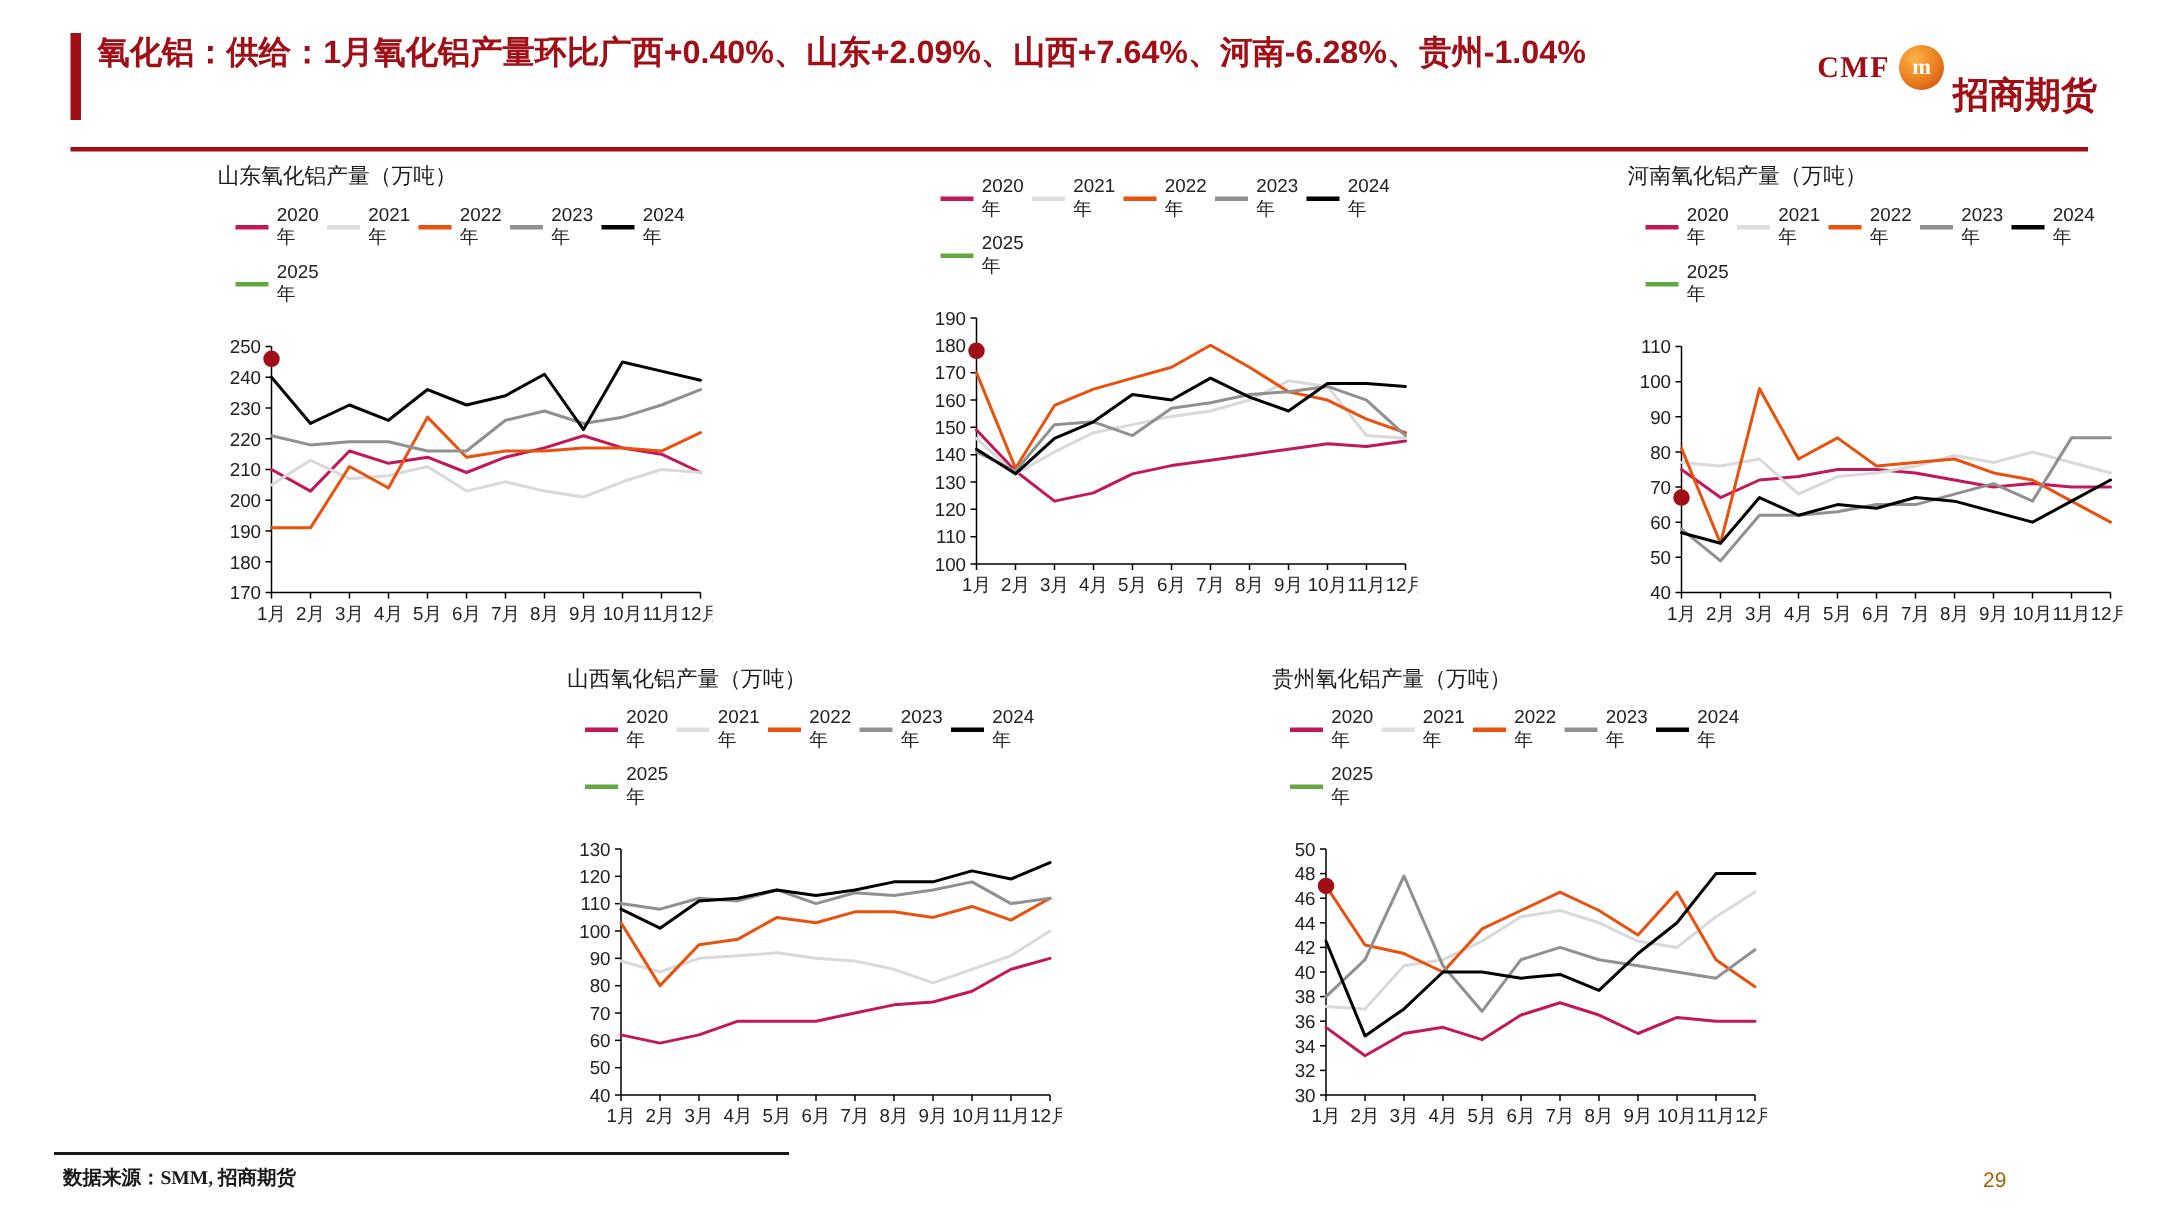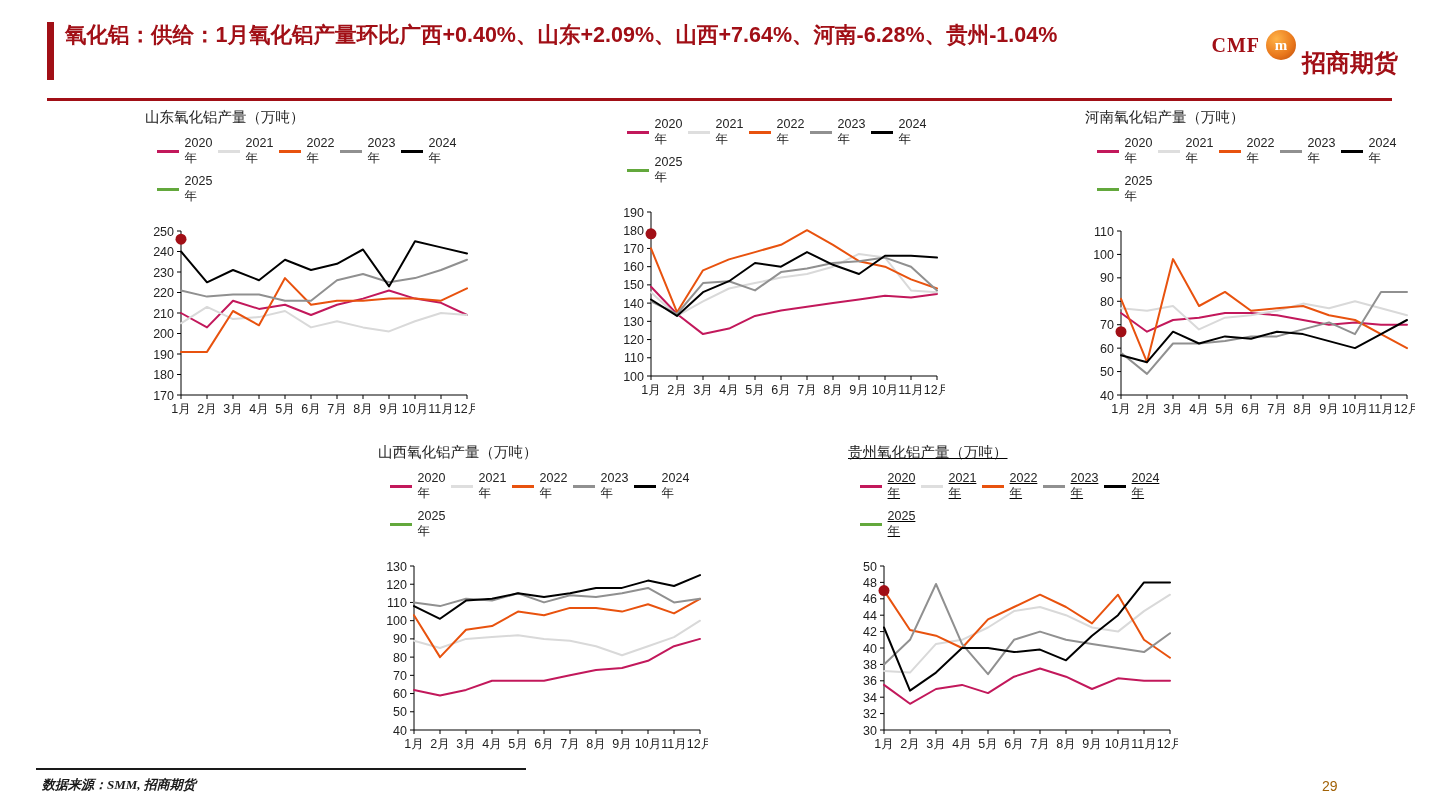--- a/index.html
+++ b/index.html
@@ -40,21 +40,21 @@
   .chart-title{font-size:14.5px;color:#1a1a1a;white-space:nowrap;}
   .legend{margin-top:9px;display:grid;grid-template-columns:repeat(5,1fr);row-gap:7px;width:305px;}
   .legend .item{display:flex;align-items:center;font-size:12.5px;color:#222;}
   .legend .swatch{width:26px;height:3px;margin-right:6px;display:inline-block;}
   .plot{position:relative;}
   .plot svg{display:block;}
   .ytick{font-size:12.5px;fill:#222;font-family:"Liberation Sans",sans-serif;text-anchor:end;}
   .xtick{font-size:12.5px;fill:#222;font-family:"Liberation Sans",sans-serif;text-anchor:middle;}
   
   #footer-rule{position:absolute;left:36px;top:768px;width:490px;height:2px;background:#1a1a1a;}
-  #source{position:absolute;left:42px;top:776px;font-size:13px;color:#1a1a1a;font-family:"Liberation Serif",serif;font-style:italic;font-weight:bold;}
+  #source{position:absolute;left:42px;top:776px;font-size:13px;color:#1a1a1a;font-family:"Liberation Serif",serif;font-weight:bold;}
   #pageno{position:absolute;left:1322px;top:778px;font-size:14px;color:#a16207;}
 </style>
 </head>
 <body>
 
 <div id="header">
   <div id="title-bar"></div>
   <div id="title">氧化铝：供给：1月氧化铝产量环比广西+0.40%、山东+2.09%、山西+7.64%、河南-6.28%、贵州-1.04%</div>
   <div id="logo">
     <span class="cmf">CMF</span>
@@ -391,21 +391,21 @@
         <line x1="322" y1="174" x2="322" y2="178" stroke="#000" stroke-width="1"></line>
         <text x="322" y="192" class="xtick">12月</text>
         <path d="M36.0 133.9 L62.0 139.4 L88.0 133.9 L114.0 124.8 L140.0 124.8 L166.0 124.8 L192.0 119.3 L218.0 113.9 L244.0 112.0 L270.0 104.8 L296.0 90.2 L322.0 82.9" fill="none" stroke="#c2185b" stroke-width="2" stroke-linejoin="round" stroke-linecap="round"></path>
         <path d="M36.0 84.7 L62.0 92.0 L88.0 82.9 L114.0 81.1 L140.0 79.2 L166.0 82.9 L192.0 84.7 L218.0 90.2 L244.0 99.3 L270.0 90.2 L296.0 81.1 L322.0 64.7" fill="none" stroke="#d9d9d9" stroke-width="2" stroke-linejoin="round" stroke-linecap="round"></path>
         <path d="M36.0 59.2 L62.0 101.1 L88.0 73.8 L114.0 70.1 L140.0 55.6 L166.0 59.2 L192.0 51.9 L218.0 51.9 L244.0 55.6 L270.0 48.3 L296.0 57.4 L322.0 42.8" fill="none" stroke="#e8520e" stroke-width="2" stroke-linejoin="round" stroke-linecap="round"></path>
         <path d="M36.0 46.4 L62.0 50.1 L88.0 42.8 L114.0 44.6 L140.0 37.3 L166.0 46.4 L192.0 39.2 L218.0 41.0 L244.0 37.3 L270.0 31.9 L296.0 46.4 L322.0 42.8" fill="none" stroke="#909090" stroke-width="2" stroke-linejoin="round" stroke-linecap="round"></path>
         <path d="M36.0 50.1 L62.0 62.8 L88.0 44.6 L114.0 42.8 L140.0 37.3 L166.0 41.0 L192.0 37.3 L218.0 31.9 L244.0 31.9 L270.0 24.6 L296.0 30.0 L322.0 19.1" fill="none" stroke="#000000" stroke-width="2" stroke-linejoin="round" stroke-linecap="round"></path>
       </svg>
     </div>
   </div>
-<div class="chart-block" id="block-guizhou" style="left:848px;top:443px;text-decoration:underline;">
+<div class="chart-block" id="block-guizhou" style="left:848px;top:443px;">
     <div class="chart-title">贵州氧化铝产量（万吨）</div>
     <div class="legend" style="margin-left: 12px;">
       <div class="item">
         <span class="swatch" style="background: rgb(194, 24, 91);"></span>
         <span>2020年</span>
       </div>
       <div class="item">
         <span class="swatch" style="background: rgb(222, 222, 222);"></span>
         <span>2021年</span>
       </div>

